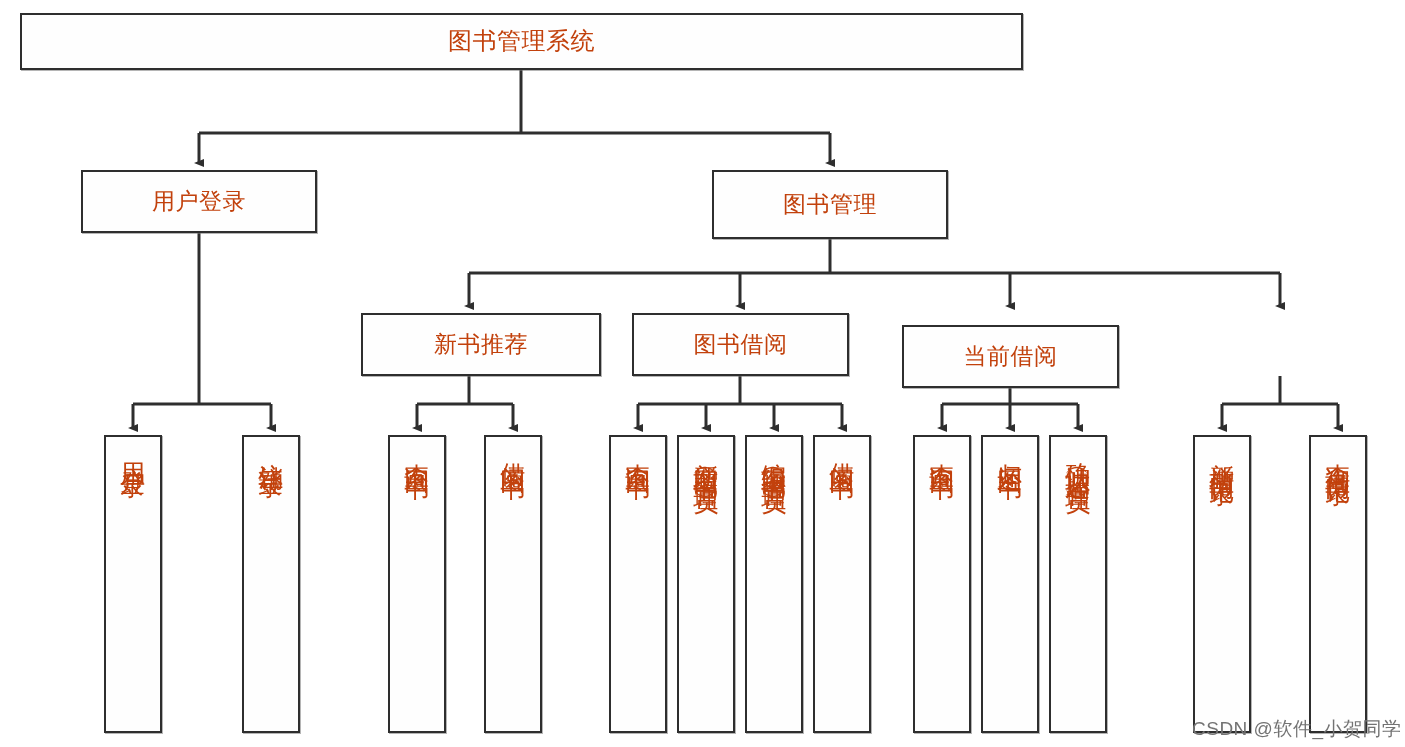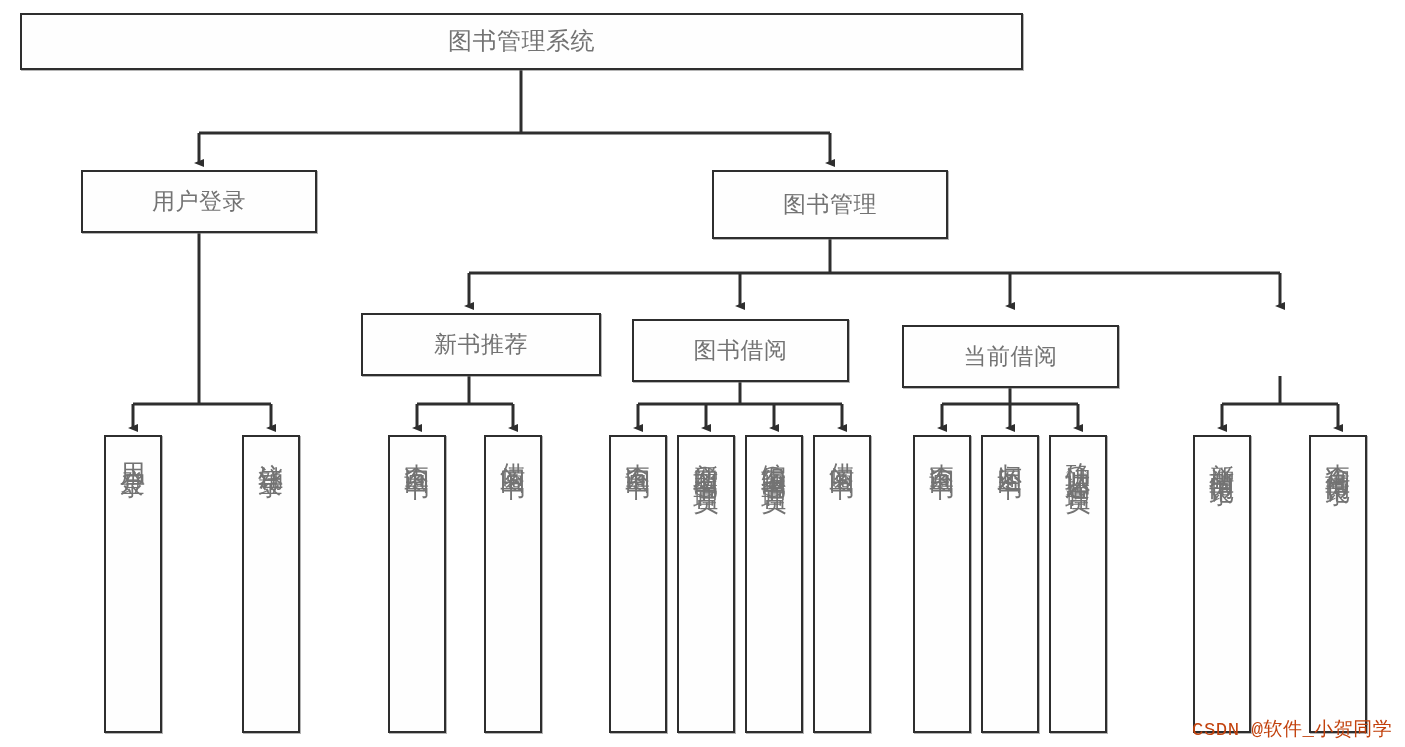--- a/index.html
+++ b/index.html
@@ -33,21 +33,21 @@
     border: 2.5px solid #2e2e2e;
     background: #fefefe;
     display: flex;
     align-items: center;
     justify-content: center;
     box-shadow: 1px 1px 0 rgba(120,120,120,0.55);
   }
   .node .label {
     font-size: 23px;
     line-height: 1.18;
-    color: #737373;
+    color: #c2410c;
     letter-spacing: 0.5px;
     white-space: nowrap;
     text-align: left;
   }
   .node.root .label { font-size: 24px; }
   .node.leaf {
     align-items: flex-start;
     justify-content: center;
     padding-top: 0;
   }
@@ -56,24 +56,24 @@
     text-orientation: upright;
     font-size: 25px;
     line-height: 1.05;
     letter-spacing: 4px;
     white-space: normal;
     margin-top: 6px;
   }
   .watermark {
     position: absolute;
     font-size: 19px;
-    color: #c2410c;
+    color: #737373;
     white-space: nowrap;
     letter-spacing: 0.5px;
-    font-family: Liberation Mono, monospace;
+    font-family: Liberation Sans, sans-serif;
   }
 </style>
 </head>
 <body>
 
 <div id="canvas">
 
   <svg id="wires" viewBox="0 0 1405 747" xmlns="http://www.w3.org/2000/svg">
     <defs>
       <marker id="arrow" markerWidth="10" markerHeight="10" refX="5" refY="5" orient="auto" markerUnits="userSpaceOnUse">
@@ -131,21 +131,21 @@
   <div class="node" style="left:81px; top:170px; width:236px; height:63px;">
     <span class="label">用户登录</span>
   </div>
   <div class="node" style="left:712px; top:170px; width:236px; height:69px;">
     <span class="label">图书管理</span>
   </div>
 
   <div class="node" style="left:361px; top:313px; width:240px; height:63px;">
     <span class="label">新书推荐</span>
   </div>
-  <div class="node" style="left:632px; top:313px; width:217px; height:63px;margin-top:6px;">
+  <div class="node" style="left:632px; top:313px; width:217px; height:63px;">
     <span class="label">图书借阅</span>
   </div>
   <div class="node" style="left:902px; top:325px; width:217px; height:63px;">
     <span class="label">当前借阅</span>
   </div>
 
   <div class="node leaf" style="left:104px; top:435px; width:58px; height:298px;">
     <span class="label">用户登录</span>
   </div>
   <div class="node leaf" style="left:242px; top:435px; width:58px; height:298px;">

